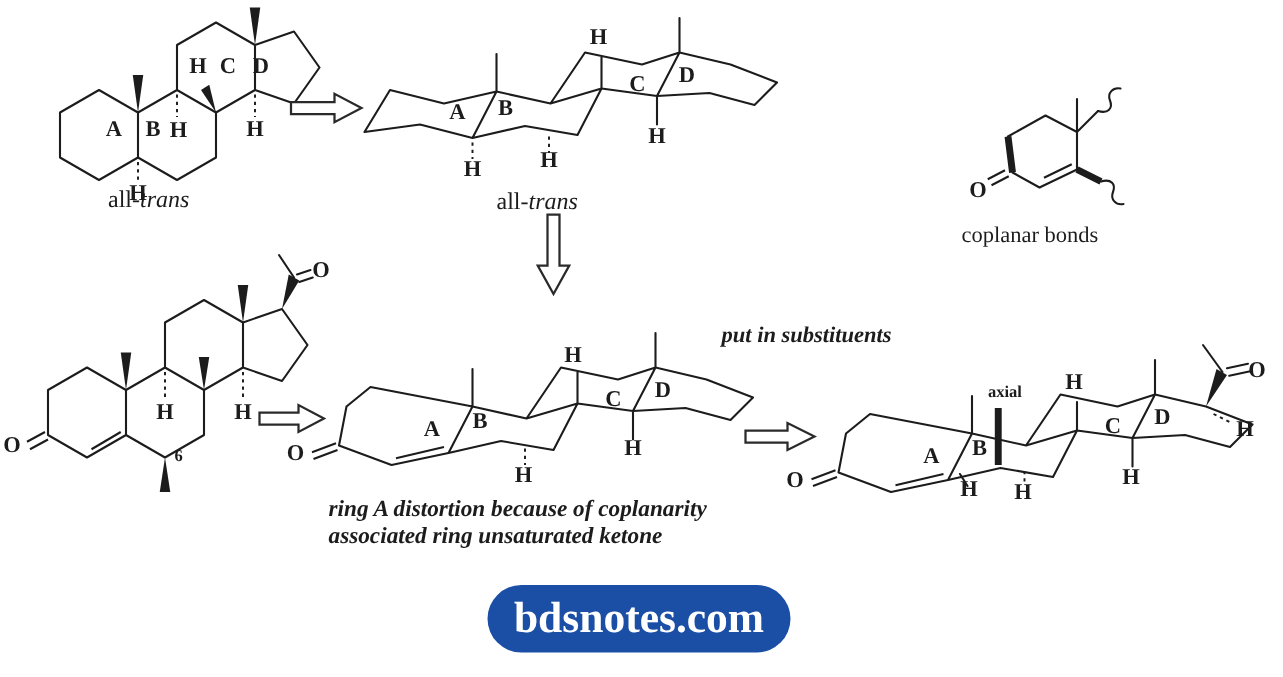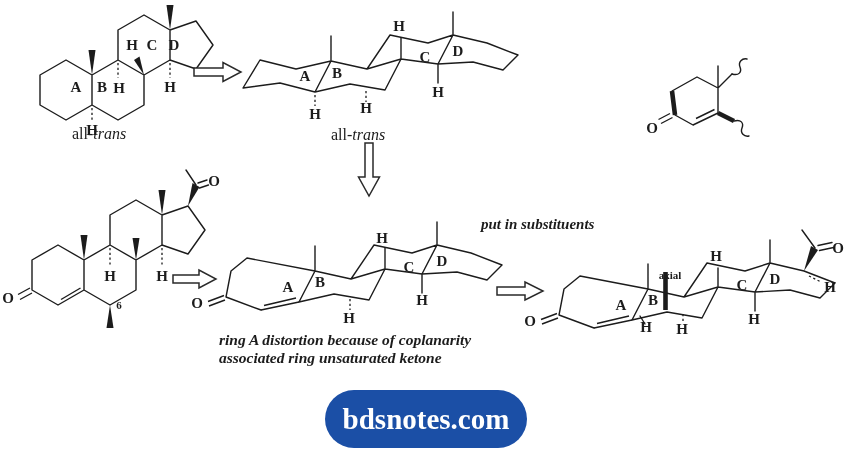--- a/index.html
+++ b/index.html
@@ -163,29 +163,30 @@
   <span class="lbl" style="left:530px;top:321px;">O</span>
   <span class="lbl" style="left:621px;top:305px;">A</span>
   <span class="lbl" style="left:653px;top:300px;">B</span>
   <span class="lbl" style="left:742px;top:285px;">C</span>
   <span class="lbl" style="left:775px;top:279px;">D</span>
   <span class="lbl" style="left:716px;top:256px;">H</span>
   <span class="lbl" style="left:646px;top:327px;">H</span>
   <span class="lbl" style="left:682px;top:329px;">H</span>
   <span class="lbl" style="left:754px;top:319px;">H</span>
   <span class="lbl" style="left:830px;top:287px;">H</span>
-  <span class="lbl tiny" style="left:670px;top:262px;margin-top:13px;">axial</span>
+  <span class="lbl tiny" style="left:670px;top:262px;">axial</span>
   <span class="lbl" style="left:838px;top:248px;">O</span>
 
   <div class="caption" style="left:72px;top:125px;width:92px;">
     <span>all-</span><span class="it">trans</span>
   </div>
   <div class="caption" style="left:331px;top:126px;width:86px;">
     <span>all-</span><span class="it">trans</span>
   </div>
+  <div class="caption" style="left:641px;top:149px;width:124px;font-size:15px;">coplanar bonds</div>
 
   <div class="note" style="left:481px;top:216px;font-size:15px;">put in substituents</div>
   <div class="note" style="left:219px;top:331px;">ring A distortion because of coplanarity</div>
   <div class="note" style="left:219px;top:349px;">associated ring unsaturated ketone</div>
 
-  <div id="badge" style="left: 325px; top: 390px; width: 202px; height: 58px; background: rgb(27, 79, 166); color: rgb(255, 255, 255);">bdsnotes.com</div>
+  <div id="badge" style="left: 325px; top: 390px; width: 202px; height: 45px; background: rgb(27, 79, 166); color: rgb(255, 255, 255);">bdsnotes.com</div>
 
 </div>
 
 </body></html>

